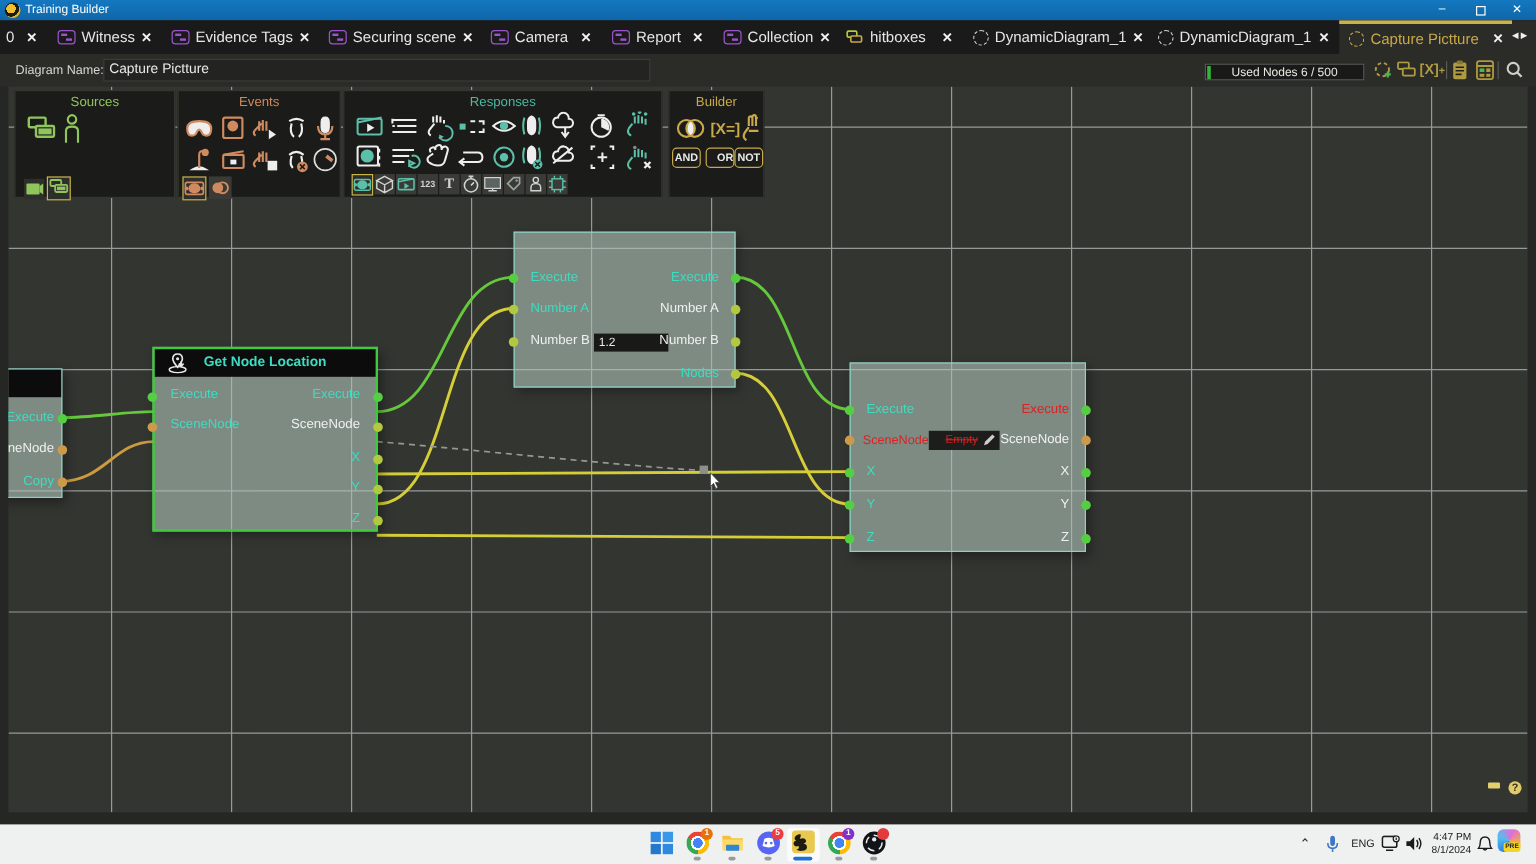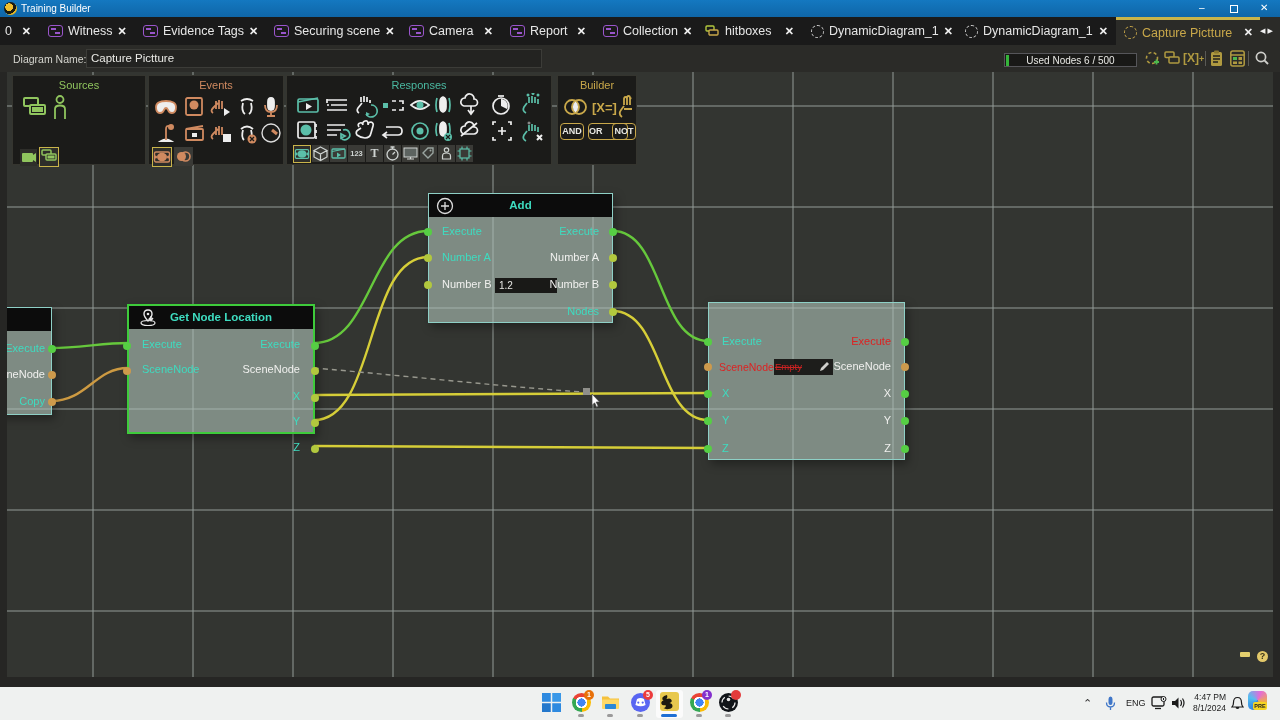--- a/index.html
+++ b/index.html
@@ -283,33 +283,33 @@
 <div class="panel" style="left:550px;top:3px;width:80px;height:90px">
  <div class="phead" style="color:#c9a84a">Builder</div>
  <svg class="abs" style="left:4px;top:19px" width="72" height="24" viewBox="0 0 72 24">
   <circle cx="10" cy="12" r="7" fill="none" stroke="#c9a84a" stroke-width="1.8"></circle>
         <circle cx="17" cy="12" r="7" fill="none" stroke="#c9a84a" stroke-width="1.8"></circle>
         <path d="M13.5,6.5 a7,7 0 0 1 0,11 a7,7 0 0 1 0,-11 Z" fill="#eee"></path>
   <text x="30" y="17" fill="#c9a84a" font-size="13" font-weight="bold" font-family="Liberation Sans">[X=]</text>
   <path d="M60,22 q-4,-3 -1,-7 l3,-4 M62,10 V4 q0,-2 1.5,-2 q1.5,0 1.5,2 M65,10 V3 q0,-2 1.5,-2 q1.5,0 1.5,2 v7 M68,10 V5 q0,-2 1.5,-1.5 M62,14 l8,0" fill="none" stroke="#c9a84a" stroke-width="1.8"></path>
  </svg>
  <div class="abs" style="left:2px;top:47px;width:24px;height:17px;border:1.5px solid #c9a84a;border-radius:4px;color:#e8e8e4;font-size:9px;font-weight:bold;text-align:center;line-height:15px">AND</div>
- <div class="abs" style="left:30px;top:47px;width:40px;height:17px;border:1.5px solid #c9a84a;border-radius:4px;color:#e8e8e4;font-size:9px;font-weight:bold;text-align:left;line-height:15px">OR</div>
+ <div class="abs" style="left:30px;top:47px;width:24px;height:17px;border:1.5px solid #c9a84a;border-radius:4px;color:#e8e8e4;font-size:9px;font-weight:bold;text-align:right;line-height:15px">OR</div>
  <div class="abs" style="left:54px;top:47px;width:24px;height:17px;border:1.5px solid #c9a84a;border-radius:4px;color:#e8e8e4;font-size:9px;font-weight:bold;text-align:center;line-height:15px">NOT</div>
 </div>
 <div class="node" style="left:-140px;top:235px;width:185px;height:108px">
  <div class="nhead"></div>
  <div class="prow teal" style="right:6px;top:34px">Execute</div>
       <div class="dot dg" style="right:-5px;top:37px"></div>
  <div class="prow wht" style="right:6px;top:60px">SceneNode</div>
       <div class="dot do" style="right:-5px;top:63px"></div>
  <div class="prow teal" style="right:6px;top:87px">Copy</div>
       <div class="dot do" style="right:-5px;top:90px"></div>
 </div>
-<div class="node sel" style="left:120px;top:232px;width:188px;height:130px">
+<div class="node sel" style="left:120px;top:217px;width:188px;height:154px">
  <div class="nhead"><svg class="abs" style="left:8px;top:2px" width="22" height="19" viewBox="0 0 22 19">
           <path d="M11,2 q-4,0 -4,4 q0,2.5 4,7 q4,-4.5 4,-7 q0,-4 -4,-4 Z" fill="none" stroke="#e8e8e8" stroke-width="1.4"></path>
           <circle cx="11" cy="6" r="1.3" fill="#e8e8e8"></circle>
           <path d="M14,8 v4 m-2,-2 l2,2.5 2,-2.5" stroke="#e8e8e8" stroke-width="1.3" fill="none"></path>
           <ellipse cx="11" cy="15" rx="7" ry="2.5" fill="none" stroke="#e8e8e8" stroke-width="1.2"></ellipse>
         </svg>Get Node Location</div>
  <div class="prow teal" style="left:13px;top:32px">Execute</div>
       <div class="dot dg" style="left:-6px;top:36px"></div>
  <div class="prow teal" style="left:13px;top:57px">SceneNode</div>
       <div class="dot do" style="left:-6px;top:61px"></div>
@@ -318,24 +318,20 @@
  <div class="prow wht" style="right:13px;top:57px">SceneNode</div>
       <div class="dot dy" style="right:-6px;top:61px"></div>
  <div class="prow teal" style="right:13px;top:84px">X</div>
       <div class="dot dy" style="right:-6px;top:88px"></div>
  <div class="prow teal" style="right:13px;top:109px">Y</div>
       <div class="dot dy" style="right:-6px;top:113px"></div>
  <div class="prow teal" style="right:13px;top:135px">Z</div>
       <div class="dot dy" style="right:-6px;top:139px"></div>
 </div>
 <div class="node" style="left:421px;top:121px;width:185px;height:130px">
- <div class="nhead"><svg class="abs" style="left:7px;top:3px" width="18" height="18" viewBox="0 0 18 18">
-          <circle cx="9" cy="9" r="7.5" fill="none" stroke="#dcdcdc" stroke-width="1.3"></circle>
-          <path d="M9,5 v8 M5,9 h8" stroke="#dcdcdc" stroke-width="1.3"></path>
-        </svg>Add</div>
  <div class="prow teal" style="left:13px;top:31px">Execute</div>
       <div class="dot dg" style="left:-5px;top:34px"></div>
  <div class="prow teal" style="left:13px;top:57px">Number A</div>
       <div class="dot dy" style="left:-5px;top:60px"></div>
  <div class="prow wht" style="left:13px;top:84px">Number B</div>
       <div class="dot dy" style="left:-5px;top:87px"></div>
  <div class="abs" style="left:66px;top:84px;width:62px;height:15px;background:#191917;color:#e8e8e4;font-size:10px;line-height:15px;padding-left:4px">1.2</div>
  <div class="prow teal" style="right:13px;top:31px">Execute</div>
       <div class="dot dg" style="right:-5px;top:34px"></div>
  <div class="prow wht" style="right:13px;top:57px">Number A</div>
@@ -349,21 +345,21 @@
  <div class="prow teal" style="left:13px;top:32px">Execute</div>
       <div class="dot dg" style="left:-5px;top:35px"></div>
  <div class="prow red" style="left:10px;top:58px;font-size:10.5px">SceneNode</div>
       <div class="dot do" style="left:-5px;top:60px"></div>
  <div class="prow teal" style="left:13px;top:84px">X</div>
       <div class="dot dg" style="left:-5px;top:87px"></div>
  <div class="prow teal" style="left:13px;top:111px">Y</div>
       <div class="dot dg" style="left:-5px;top:114px"></div>
  <div class="prow teal" style="left:13px;top:139px">Z</div>
       <div class="dot dg" style="left:-5px;top:142px"></div>
- <div class="abs" style="left:65px;top:56px;width:59px;height:16px;background:#1d1d1b;color:#c22;font-size:9.5px;line-height:16px;padding-left:1px;text-decoration:line-through">Empty<svg class="abs" style="right:2px;top:2px" width="13" height="12" viewBox="0 0 13 12">
+ <div class="abs" style="left:65px;top:56px;width:59px;height:16px;background:#1d1d1b;color:#c22;font-size:9.5px;line-height:16px;padding-left:14px;text-decoration:line-through">Empty<svg class="abs" style="right:2px;top:2px" width="13" height="12" viewBox="0 0 13 12">
           <path d="M2,10 l1,-3 6,-6 2,2 -6,6 z" fill="#cfcfcb"></path>
         </svg></div>
  <div class="prow red" style="right:13px;top:32px">Execute</div>
       <div class="dot dg" style="right:-5px;top:35px"></div>
  <div class="prow wht" style="right:13px;top:57px">SceneNode</div>
       <div class="dot do" style="right:-5px;top:60px"></div>
  <div class="prow wht" style="right:13px;top:84px">X</div>
       <div class="dot dg" style="right:-5px;top:87px"></div>
  <div class="prow wht" style="right:13px;top:111px">Y</div>
       <div class="dot dg" style="right:-5px;top:114px"></div>

